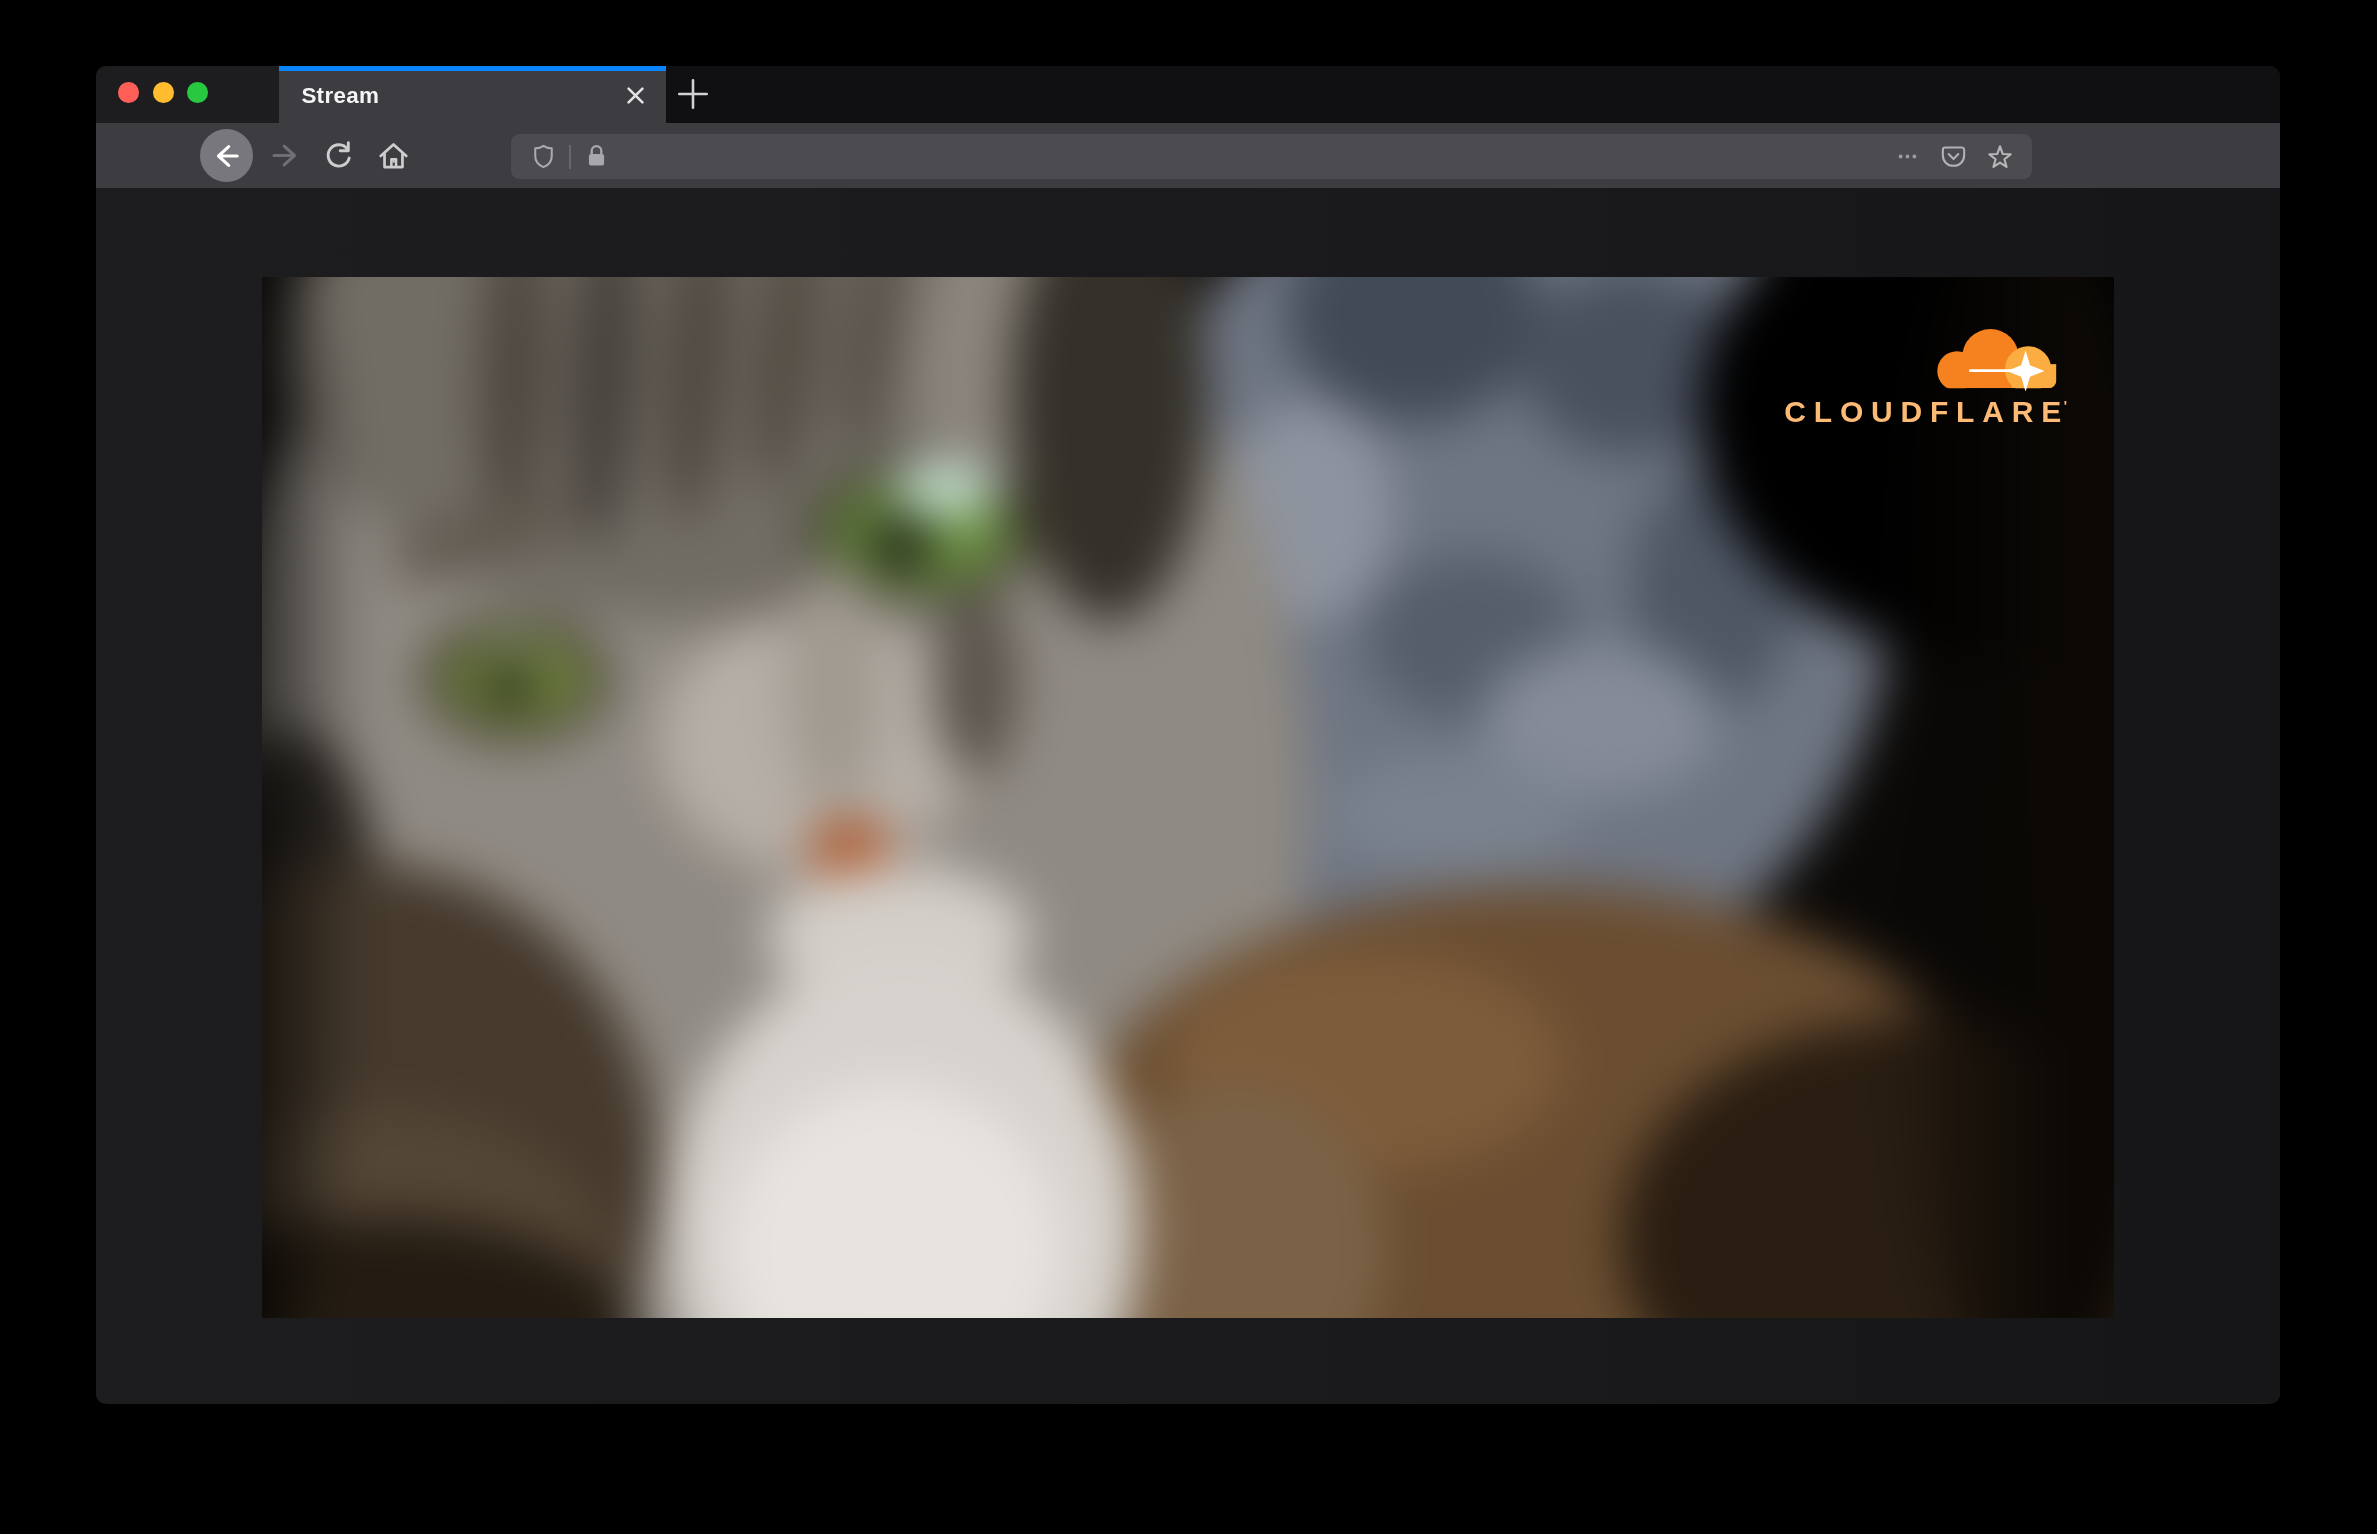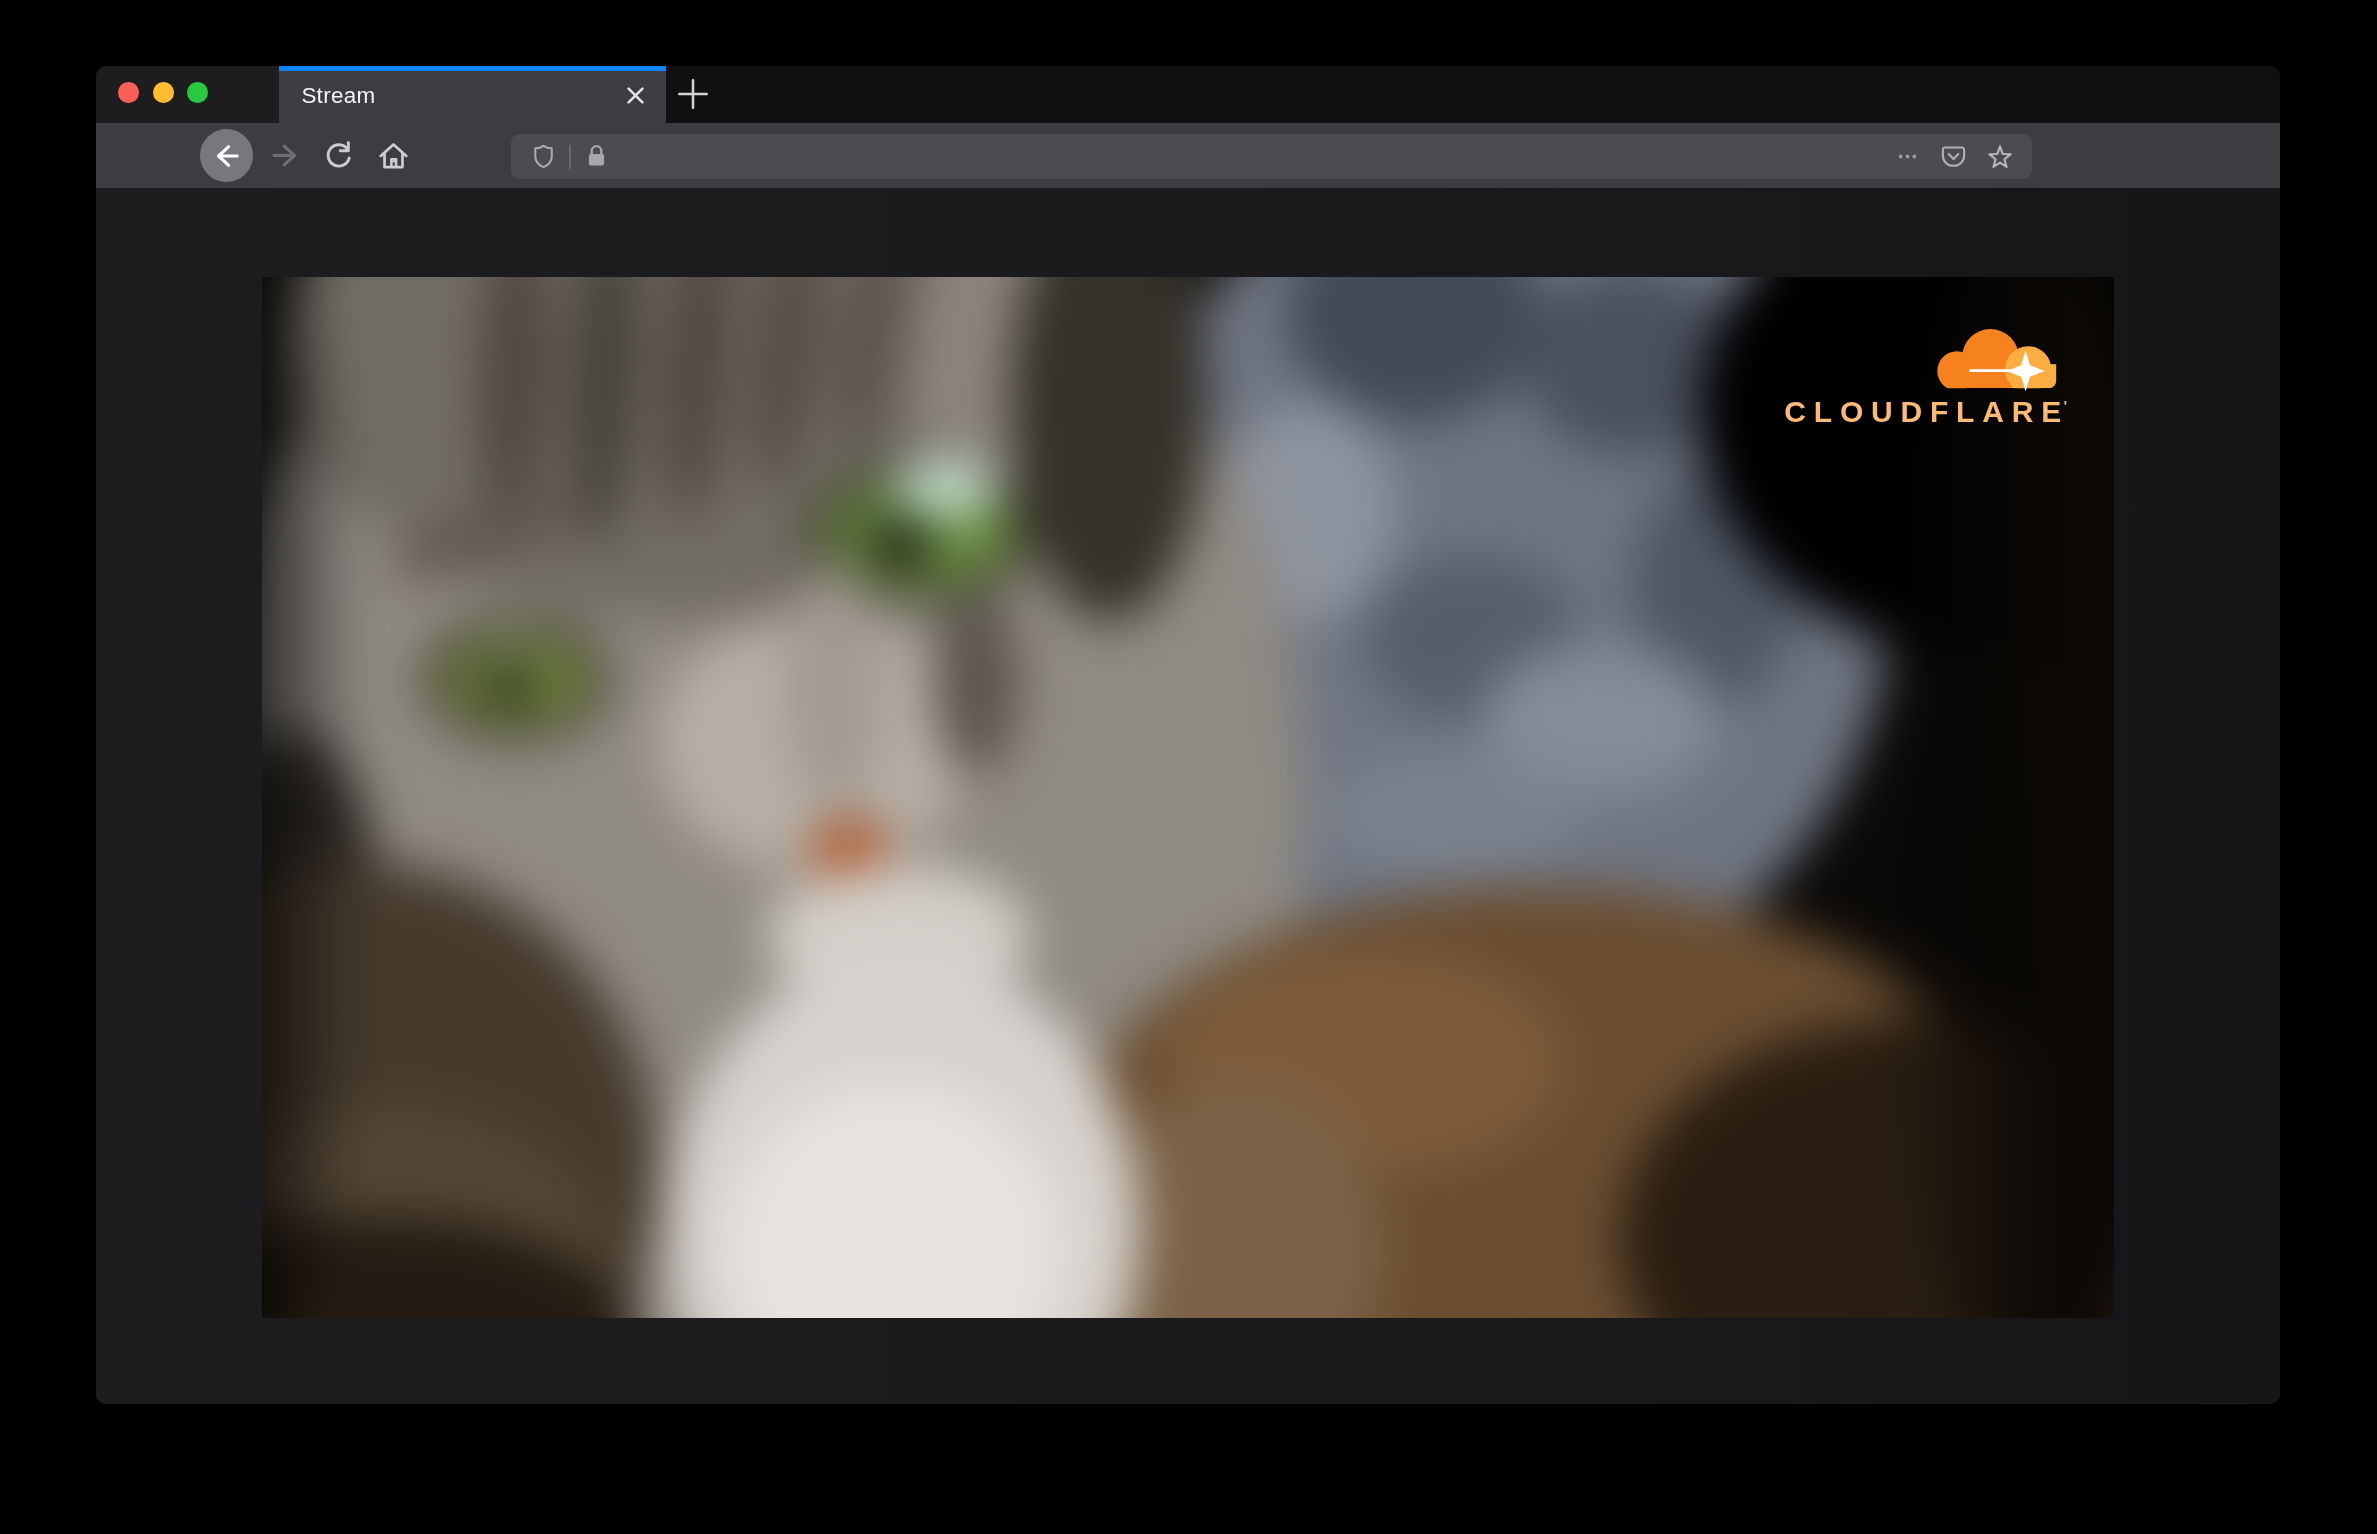--- a/index.html
+++ b/index.html
@@ -11,21 +11,21 @@
   .window { position:absolute; left:96px; top:66px; width:2184px; height:1338px;
             background:#1b1b1d; border-radius:10.3px; overflow:hidden; }
 
   
   .tabstrip { position:absolute; left:0; top:0; width:100%; height:57px; background:#101013; }
   .tabstrip::before { content:''; position:absolute; left:0; top:0; width:183px; height:57px; background:#1d1d20; }
   .traffic { position:absolute; left:22.4px; top:16.4px; display:flex; gap:13.8px; }
   .tl { width:20.7px; height:20.7px; border-radius:50%; display:inline-block; }
   .tab { position:absolute; left:183px; top:0; width:387px; height:57px; background:#3c3c41; }
   .tab::before { content:''; position:absolute; left:0; top:0; width:100%; height:5.2px; background:var(--accent,#0a84ff); }
-  .tab-title { position:absolute; left:22.4px; top:0; line-height:60px; font-size:22.4px; font-weight:400; color:#f5f5f7; letter-spacing:0.3px; }
+  .tab-title { position:absolute; left:22.4px; top:0; line-height:60px; font-size:22.4px; font-weight:700; color:#f5f5f7; letter-spacing:0.3px; }
   .tab-close { position:absolute; right:13.8px; top:13px; width:33px; height:33px; background:none; border:none; cursor:default; }
   .newtab { position:absolute; left:579px; top:10.3px; width:36px; height:36px; background:none; border:none; }
 
   
   .toolbar { position:absolute; left:0; top:57px; width:100%; height:66px; background:#3c3c41; }
   .navbtn { position:absolute; background:none; border:none; width:41px; height:41px; top:12px; }
   .backbtn { position:absolute; left:104px; top:6px; width:53px; height:53px; border-radius:50%;
              background:#77777d; border:none; }
   .backbtn svg { position:absolute; left:9.5px; top:9.5px; }
   .fwdbtn { left:166px; } .reloadbtn { left:222px; } .homebtn { left:277px; }

